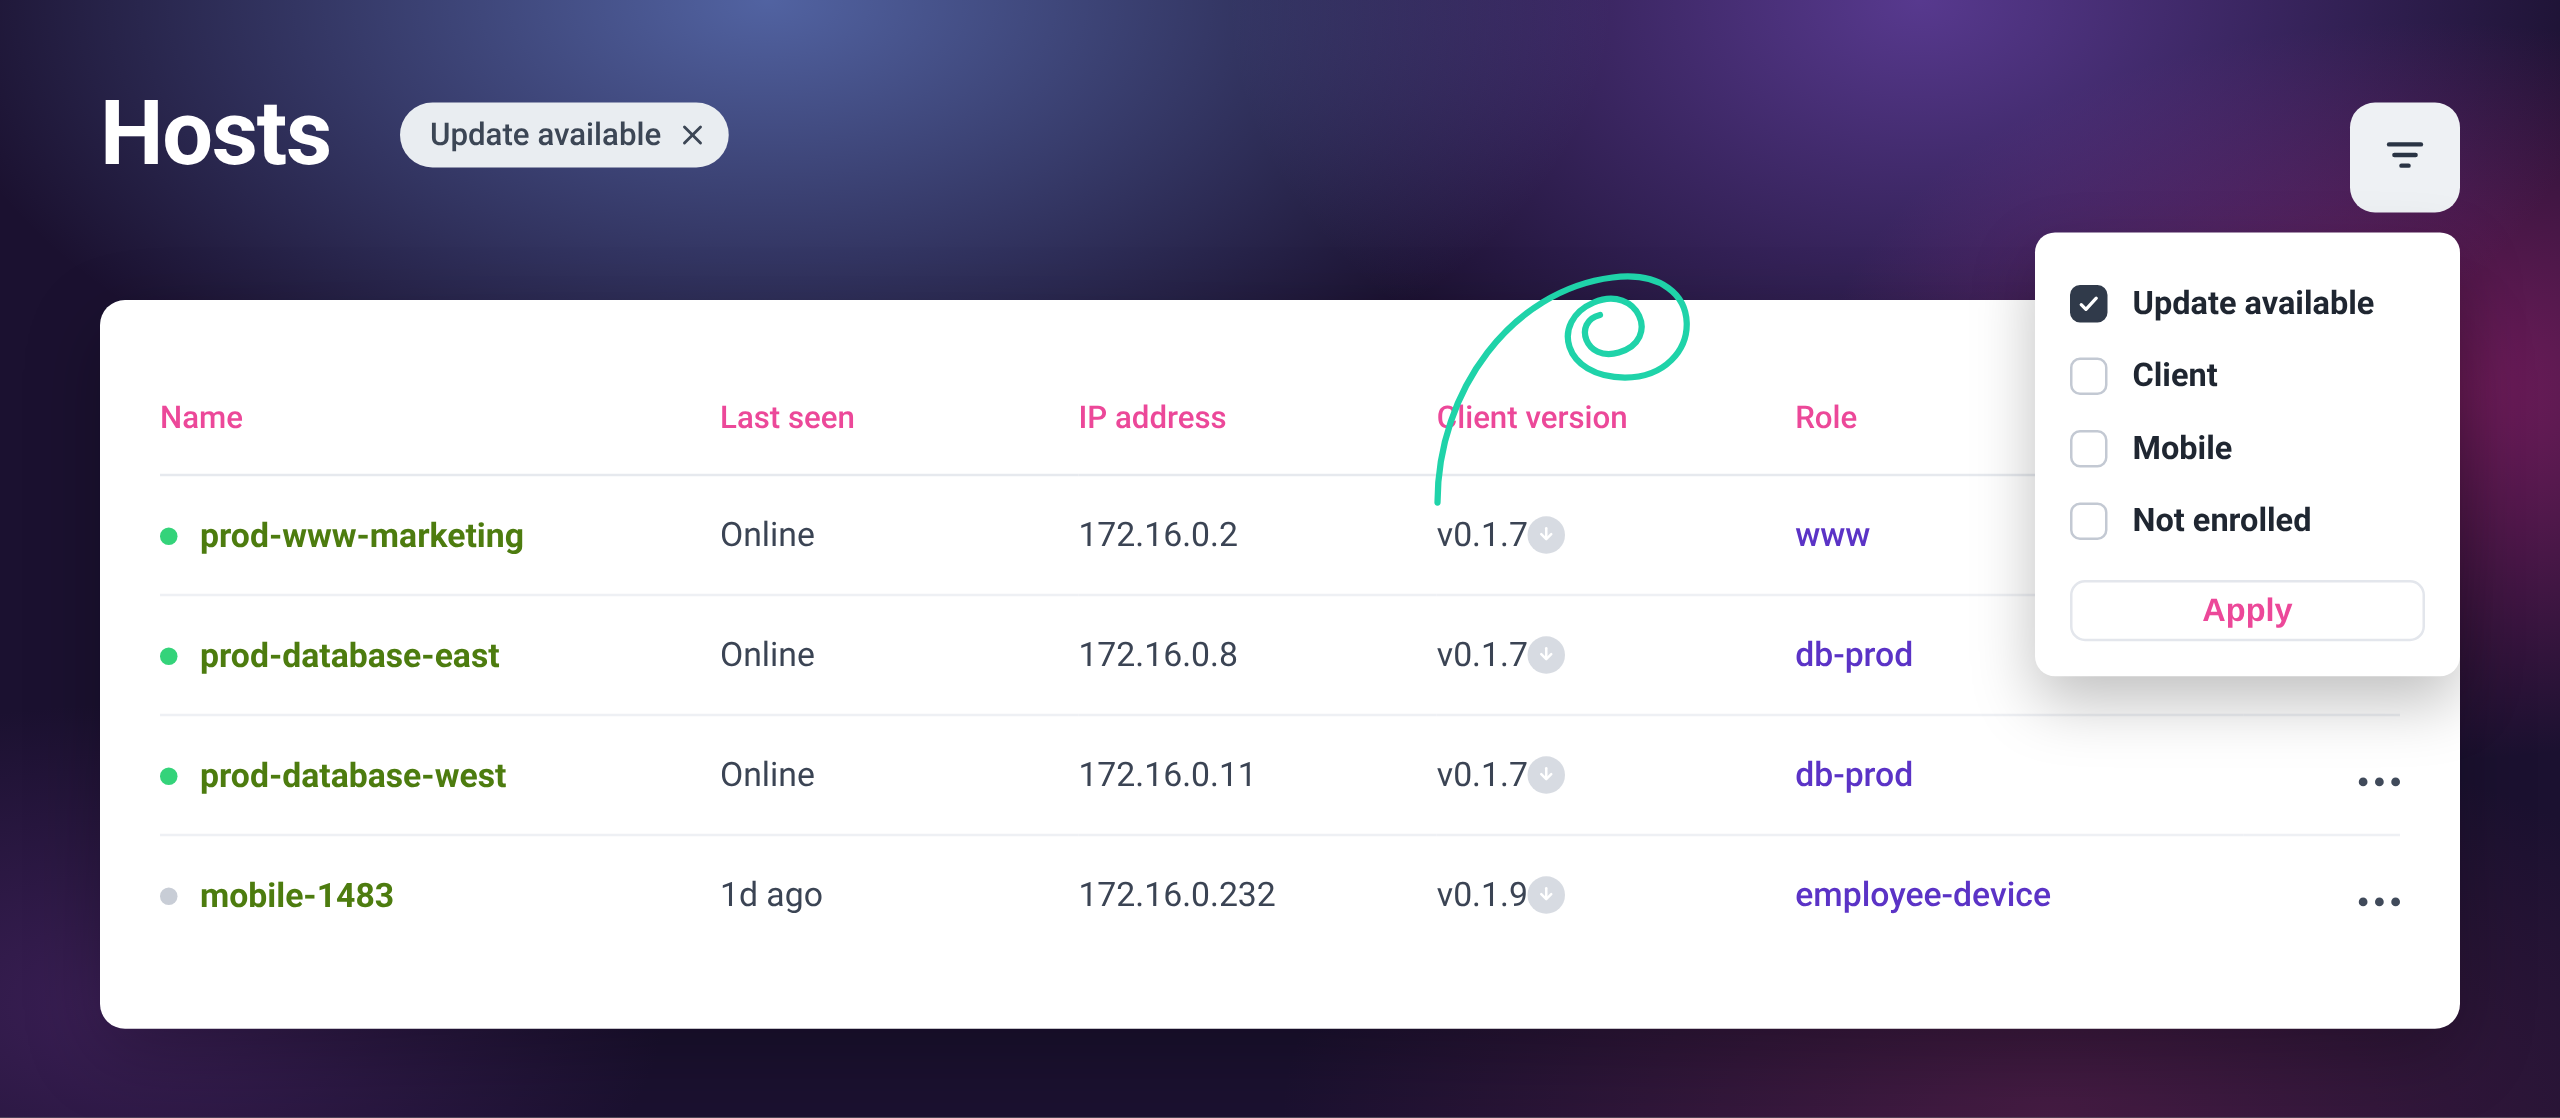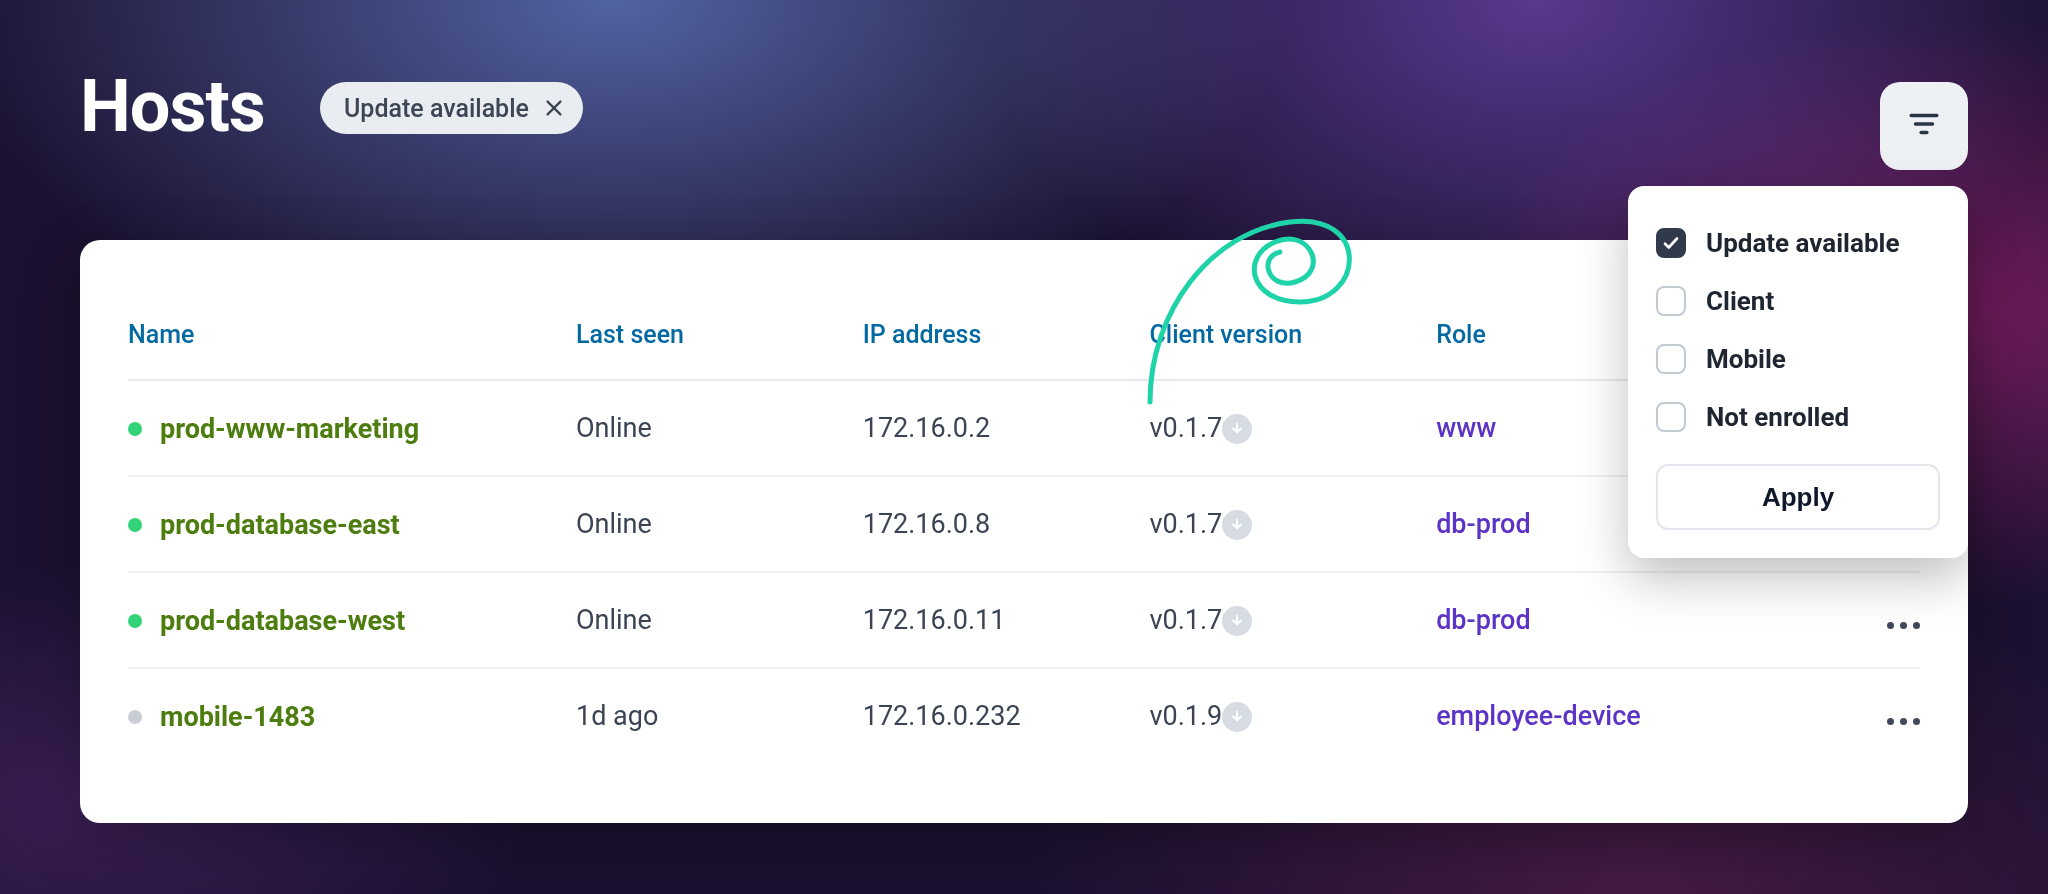--- a/index.html
+++ b/index.html
@@ -70,21 +70,21 @@
     box-shadow: 0 20px 60px rgba(0,0,0,0.25);
   }
   table.hosts {
     width: 100%;
     border-collapse: collapse;
   }
   table.hosts th {
     text-align: left;
     font-size: 25px;
     font-weight: 500;
-    color: #0369a1;
+    color: #ec4899;
     padding-bottom: 30px;
     border-bottom: 2px solid #e6e9ee;
   }
   table.hosts td {
     font-size: 27px;
     color: #3b4454;
     padding: 30px 0;
     border-bottom: 2px solid #eef0f4;
     vertical-align: middle;
   }
@@ -102,21 +102,21 @@
   }
   .dot.online  { background: #34d37a; }
   .dot.offline { background: #c8cdd6; }
   .hostname {
     color: #4d7c0f;
     font-weight: 700;
     vertical-align: middle;
   }
   .role-link { color: #5b33c6; font-weight: 500; margin-top: 21px; }
   .ver {
-    display: inline-flex; align-items: flex-end; 
+    display: inline-flex; align-items: center; 
   }
   .dl {
     width: 30px; height: 30px; border-radius: 50%;
     background: #d7dbe2;
     display: inline-flex; align-items: center; justify-content: center;
   }
   .dl svg { width: 16px; height: 16px; color: #fff; }
   .more {
     display: inline-flex; gap: 6px;
     cursor: pointer;
@@ -148,25 +148,25 @@
   .cb.checked {
     background: #303a4a;
     border-color: #303a4a;
   }
   .cb.checked svg { width: 18px; height: 18px; color: #fff; }
   .opt-label {
     font-size: 26px; font-weight: 700; color: #1f2631;
   }
   .apply-btn {
     margin-top: 18px;
-    width: 100%; height: 66px;
+    width: 100%; height: 49px;
     border: 2px solid #e3e6ec;
     border-radius: 12px;
     background: #fff;
-    font-size: 26px; font-weight: 700; color: #0f172a;
+    font-size: 26px; font-weight: 700; color: #ec4899;
     cursor: pointer;
   }
   
   .scribble {
     position: absolute;
     left: 1140px; top: 202px;
     width: 230px; height: 210px;
     pointer-events: none;
   }
   .scribble path {

